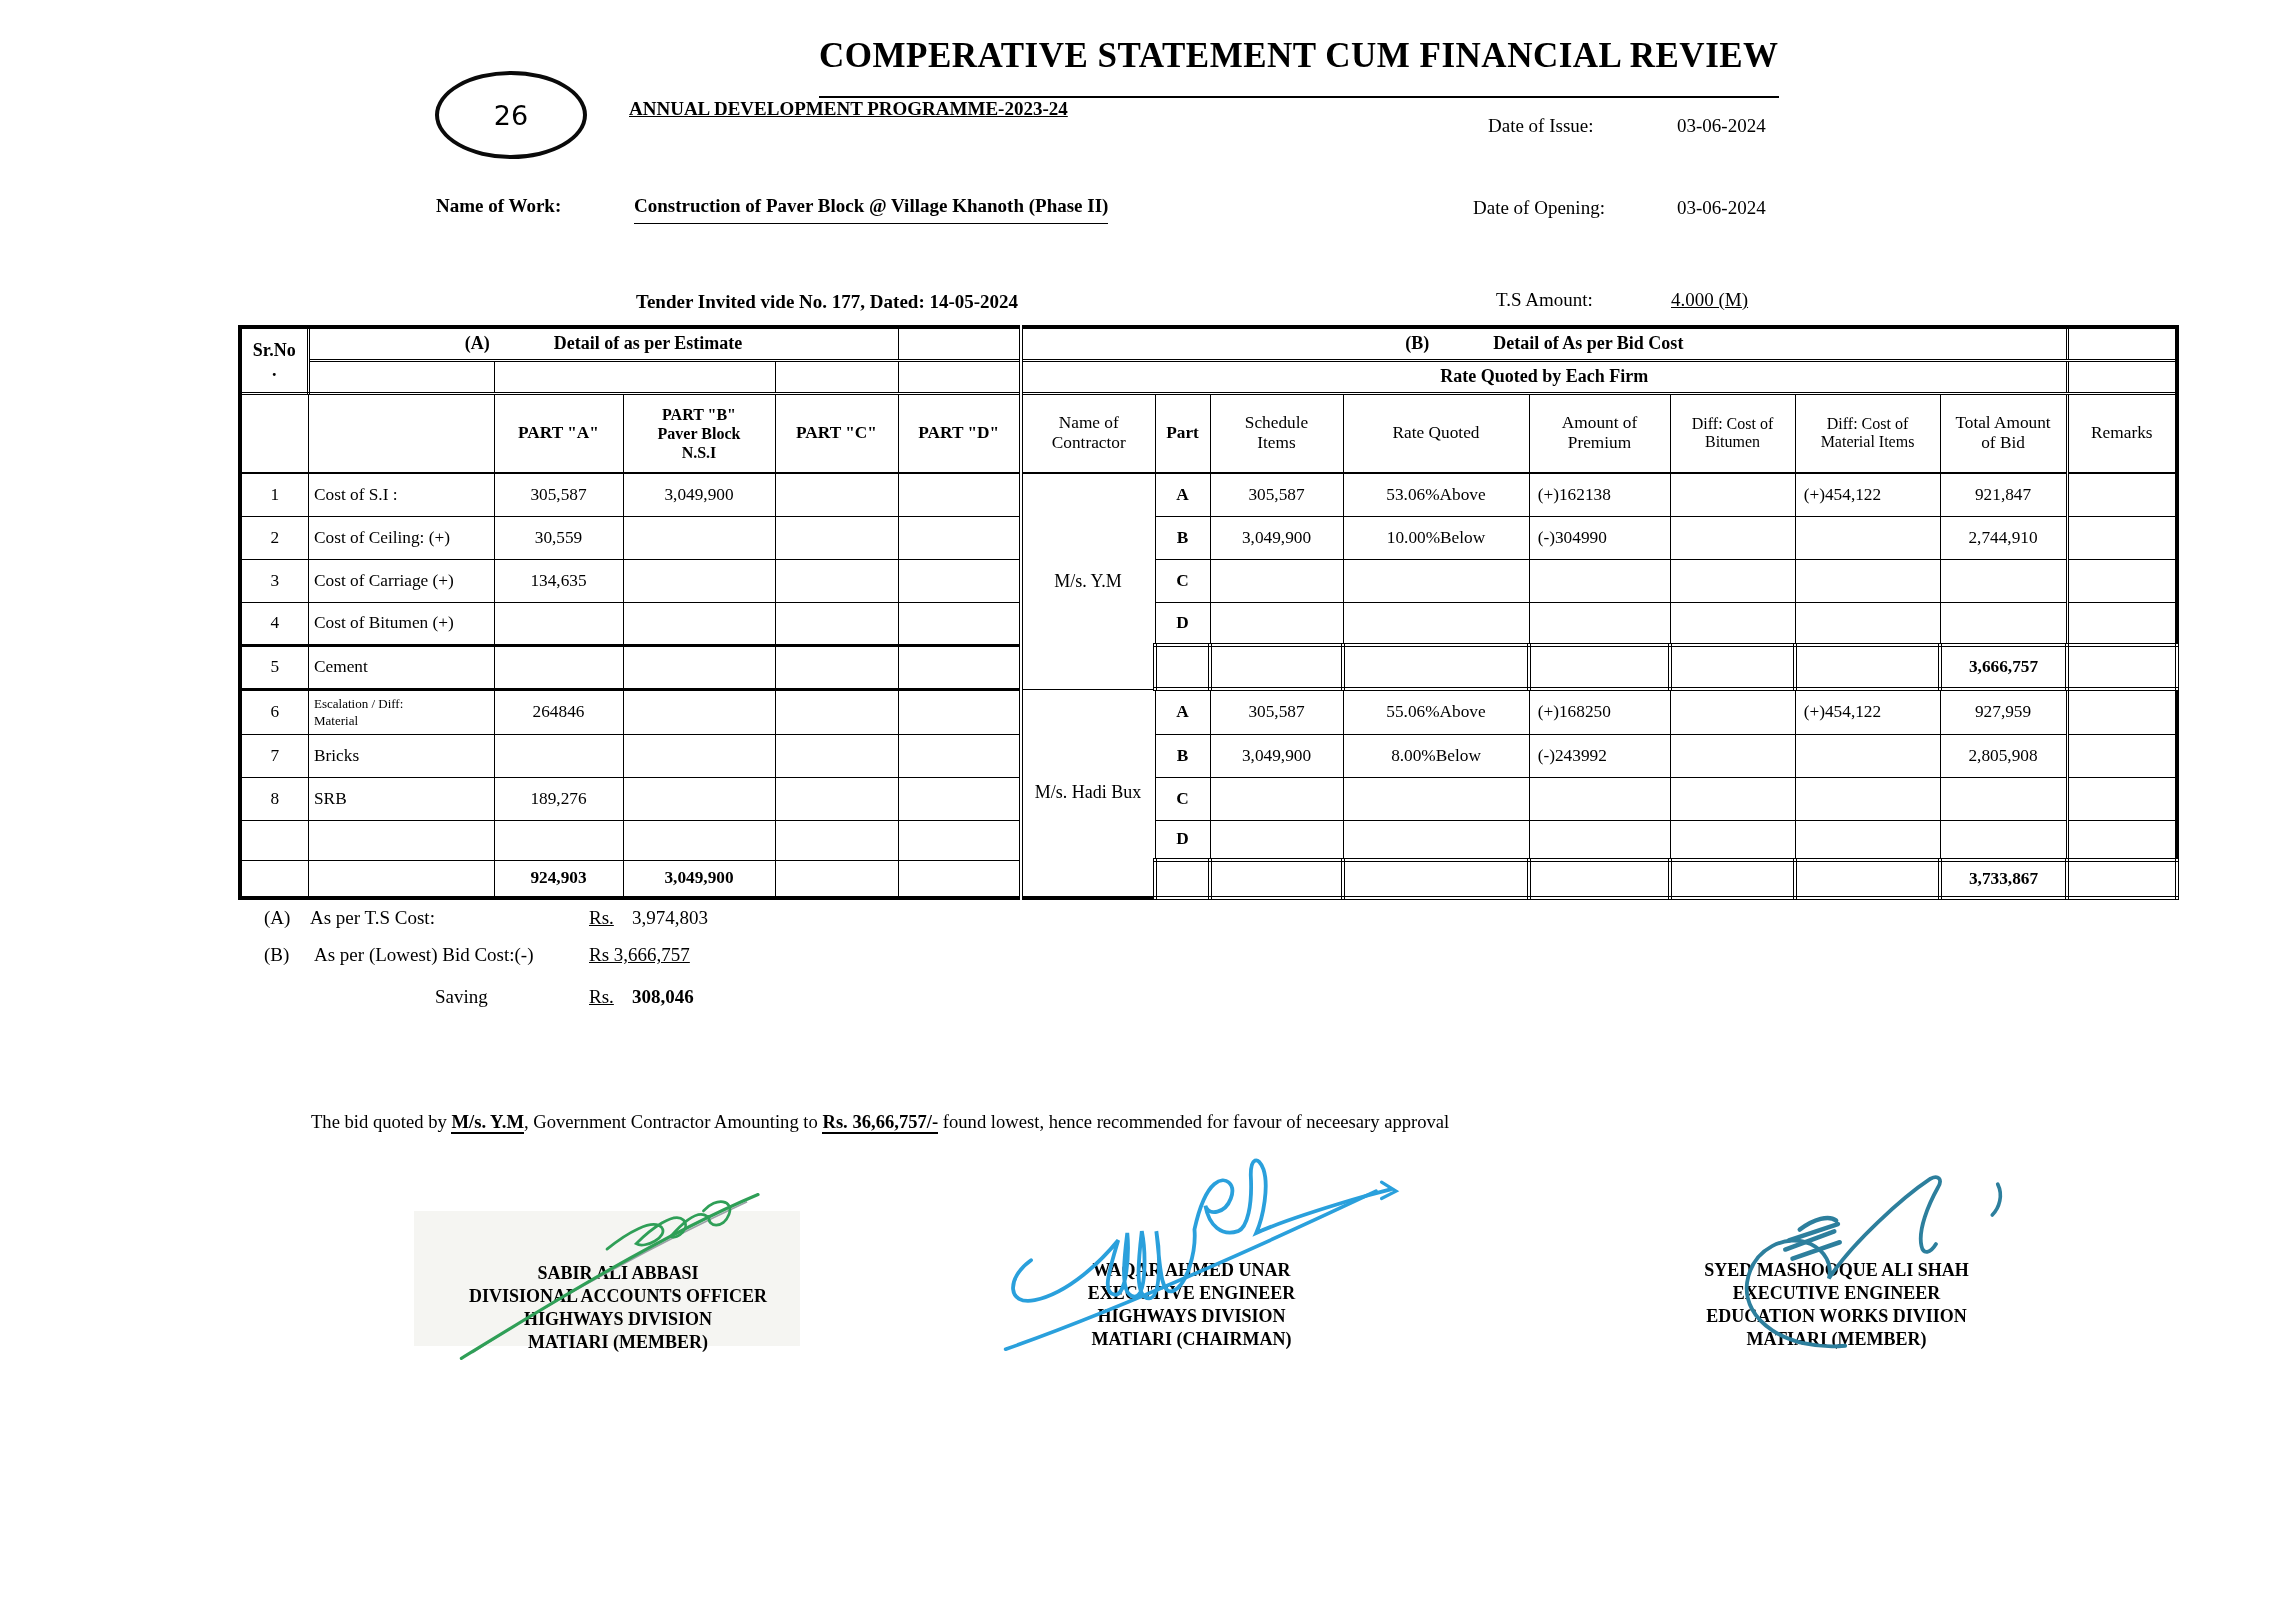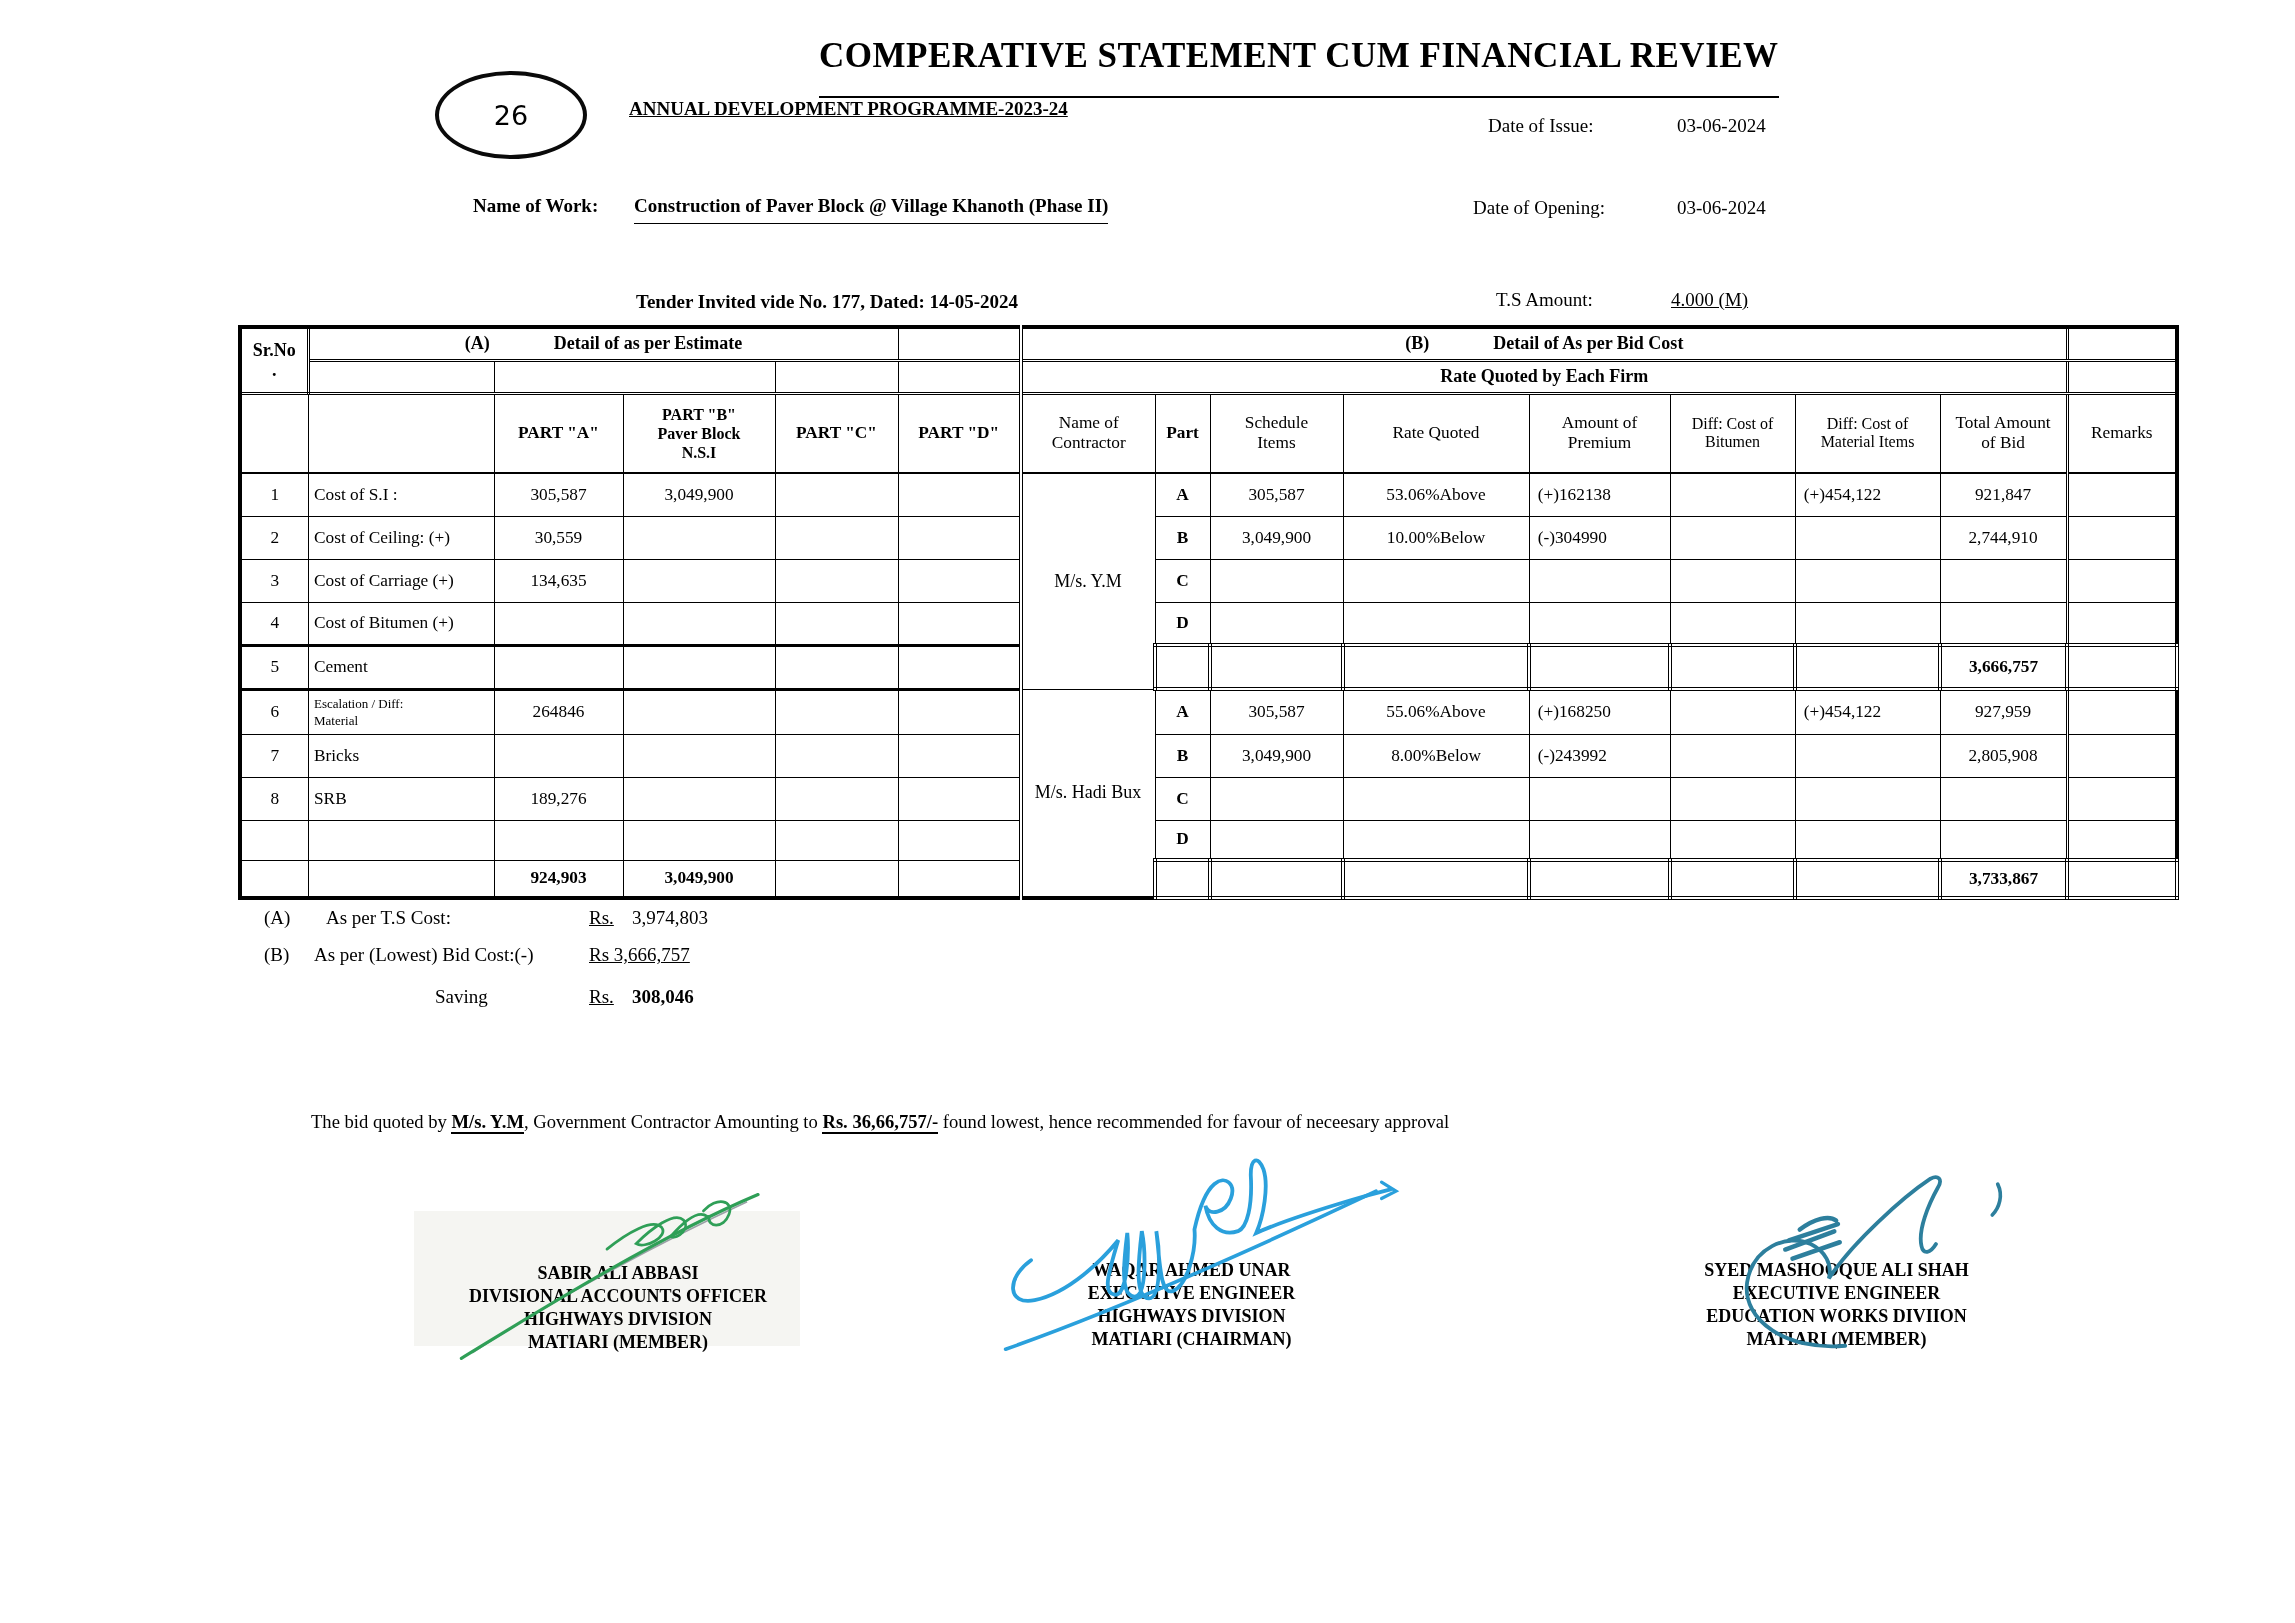--- a/index.html
+++ b/index.html
@@ -44,21 +44,21 @@
 <div id="page">
 
   <div class="abs title" style="left:776px;top:36px;">COMPERATIVE STATEMENT CUM FINANCIAL REVIEW</div>
   <div class="abs circle" style="left:435px;top:71px;">
     <span>26</span>
   </div>
   <div class="abs t21 b u" style="left:629px;top:98px;">ANNUAL DEVELOPMENT PROGRAMME-2023-24</div>
   <div class="abs t21" style="left:1488px;top:115px;">Date of Issue:</div>
   <div class="abs t21" style="left:1677px;top:115px;">03-06-2024</div>
 
-  <div class="abs t21 b" style="left:473px;top:195px;">Name of Work:</div>
+  <div class="abs t21 b" style="left:436px;top:195px;">Name of Work:</div>
   <div class="abs t21 b" style="left:634px;top:195px;border-bottom:1.8px solid #000;padding-bottom:6px;">Construction of Paver Block @ Village Khanoth (Phase II)</div>
   <div class="abs t21" style="left:1473px;top:197px;">Date of Opening:</div>
   <div class="abs t21" style="left:1677px;top:197px;">03-06-2024</div>
 
   <div class="abs t21 b" style="left:636px;top:291px;">Tender Invited vide No. 177, Dated: 14-05-2024</div>
   <div class="abs t21" style="left:1496px;top:289px;">T.S Amount:</div>
   <div class="abs t21 u" style="left:1671px;top:289px;">4.000 (M)</div>
 
   <table class="tbl abs" style="left:238px;top:325px;">
     <colgroup>
@@ -353,21 +353,21 @@
       <td class="box"></td>
       <td class="box"></td>
       <td class="box"></td>
       <td class="box b">3,733,867</td>
       <td class="box"></td>
     </tr>
   </tbody>
     </table>
 
   <div class="abs t21" style="left:264px;top:907px;">(A)</div>
-  <div class="abs t21" style="left:326px;top:907px;">As per T.S Cost:</div>
+  <div class="abs t21" style="left:310px;top:907px;">As per T.S Cost:</div>
   <div class="abs t21 u" style="left:589px;top:907px;">Rs.</div>
   <div class="abs t21" style="left:632px;top:907px;">3,974,803</div>
 
   <div class="abs t21" style="left:264px;top:944px;">(B)</div>
   <div class="abs t21" style="left:314px;top:944px;">As per (Lowest) Bid Cost:(-)</div>
   <div class="abs t21 u" style="left:589px;top:944px;">Rs 3,666,757</div>
 
   <div class="abs t21" style="left:435px;top:986px;">Saving</div>
   <div class="abs t21 u" style="left:589px;top:986px;">Rs.</div>
   <div class="abs t21 b" style="left:632px;top:986px;">308,046</div>

